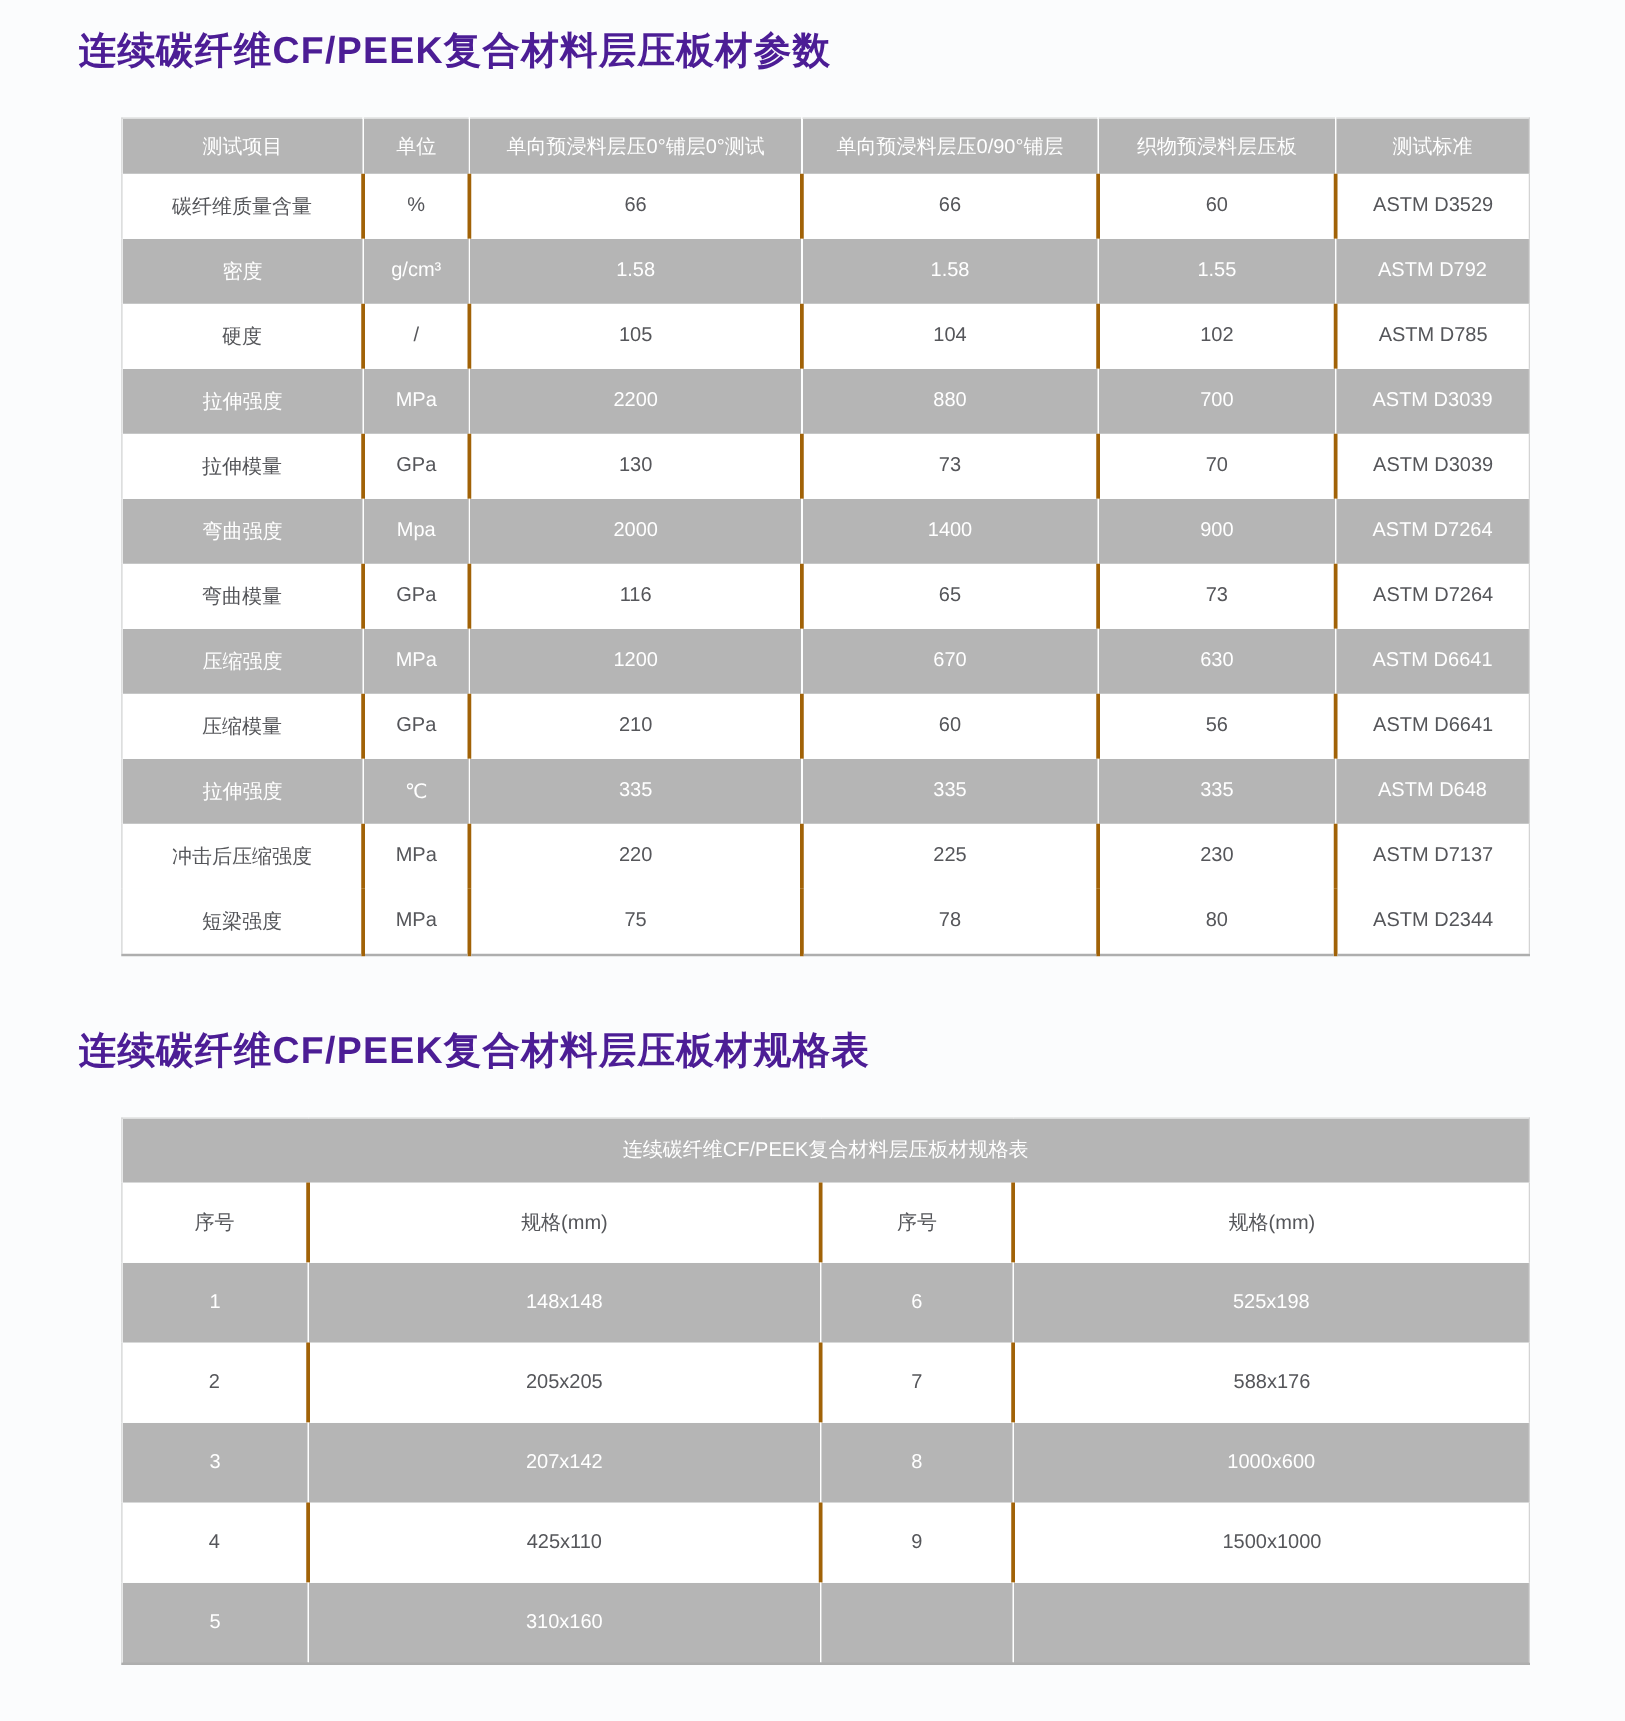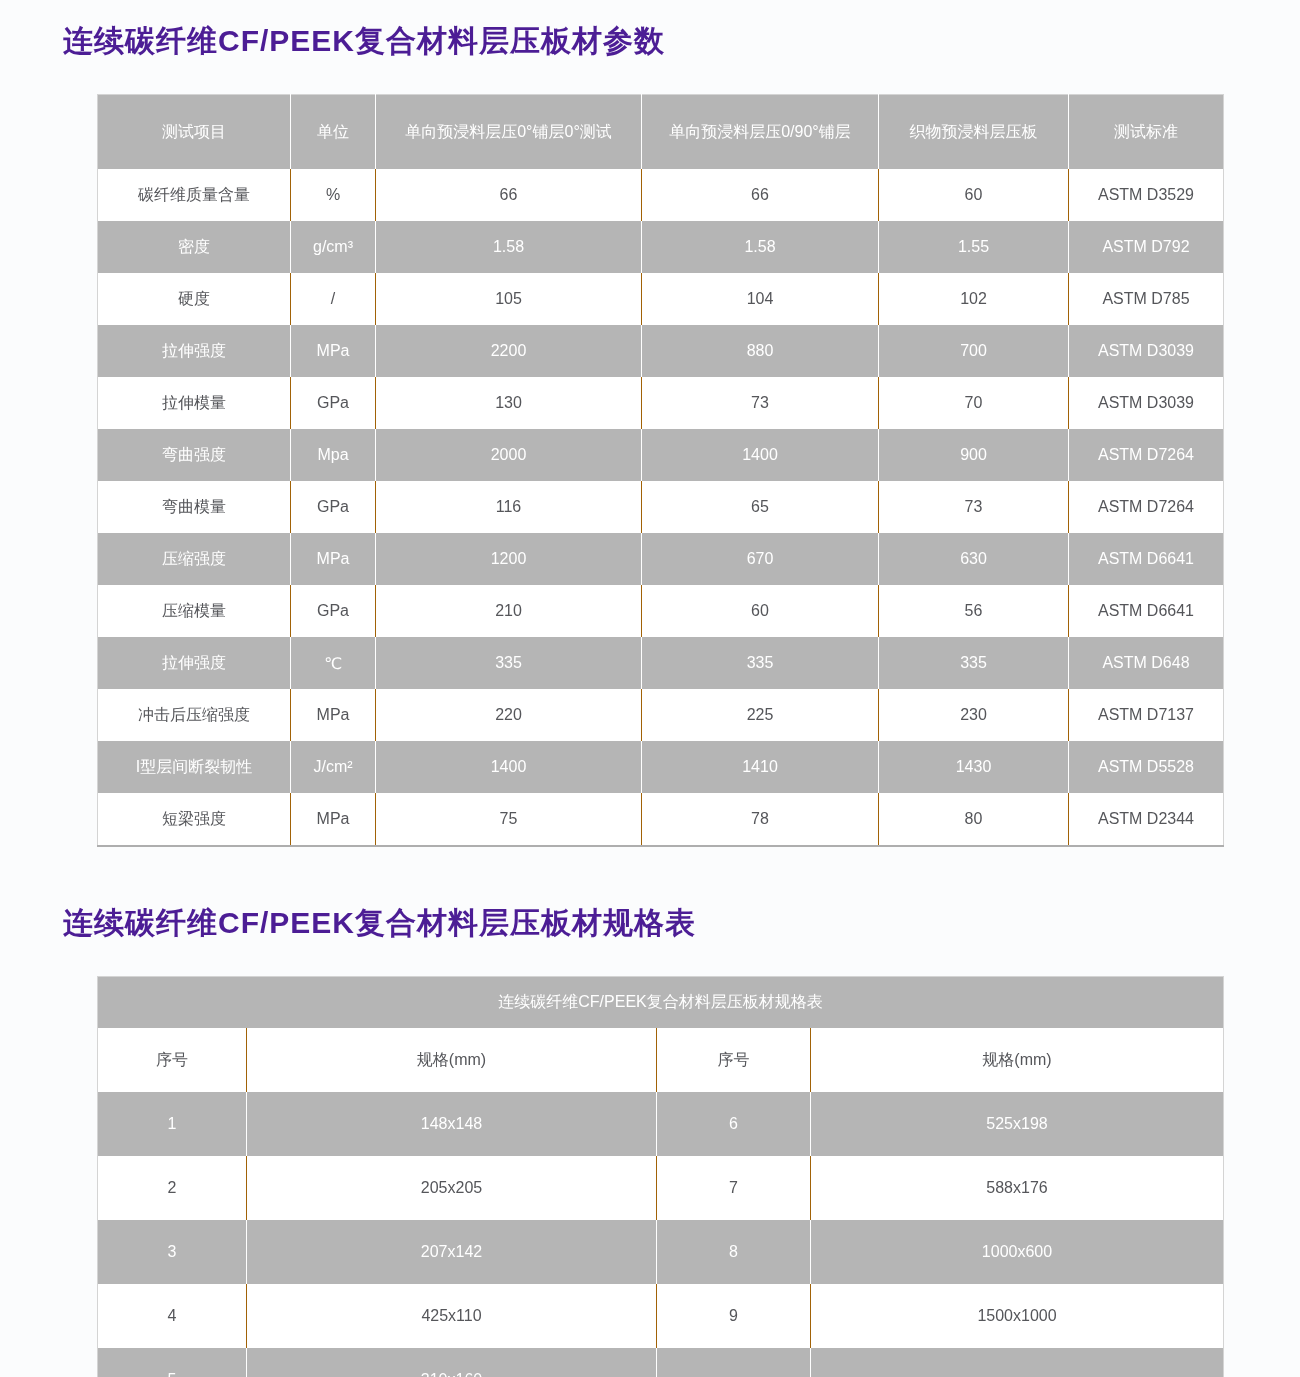--- a/index.html
+++ b/index.html
@@ -29,35 +29,35 @@
   table.tbl th, table.tbl td{
     text-align:center;
     vertical-align:middle;
     font-size:16px;
     font-weight:400;
     padding:0 6px;
     overflow:hidden;
     white-space:nowrap;
   }
   
-  .t1 th{height:74px;}
+  .t1 th{height:44px;}
   .t1 td{height:52px;}
   
   .t2 td{height:64px;}
   .t2 .cap-row td{height:51px;}
   
   tr.g th, tr.g td{
     background:#b5b5b5;
     color:#ffffff;
     border-right:1px solid #ffffff;
   }
   tr.w td{
     background:#ffffff;
     color:#55565a;
-    border-right:1px solid #a16207;
+    border-right:3px solid #a16207;
   }
   tr.g th:last-child, tr.g td:last-child, tr.w td:last-child{border-right:none;}
   .cap-row td{border-right:none !important;}
   .gap-1{height:55px;}
 </style>
 </head>
 <body>
 
 <div class="page">
 
@@ -164,28 +164,20 @@
             <td>335</td>
             <td>ASTM D648</td>
           </tr>
         <tr class="w">
             <td>冲击后压缩强度</td>
             <td>MPa</td>
             <td>220</td>
             <td>225</td>
             <td>230</td>
             <td>ASTM D7137</td>
-          </tr>
-        <tr class="g">
-            <td>I型层间断裂韧性</td>
-            <td>J/cm²</td>
-            <td>1400</td>
-            <td>1410</td>
-            <td>1430</td>
-            <td>ASTM D5528</td>
           </tr>
         <tr class="w">
             <td>短梁强度</td>
             <td>MPa</td>
             <td>75</td>
             <td>78</td>
             <td>80</td>
             <td>ASTM D2344</td>
           </tr>
       </tbody>

